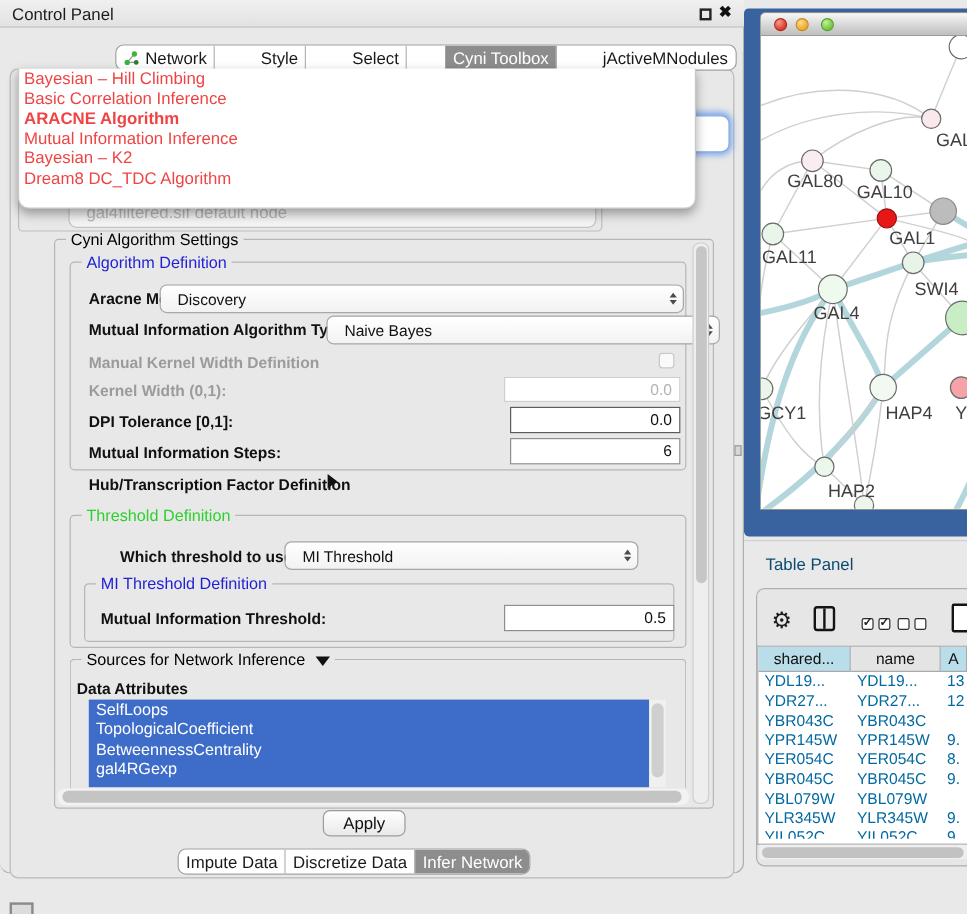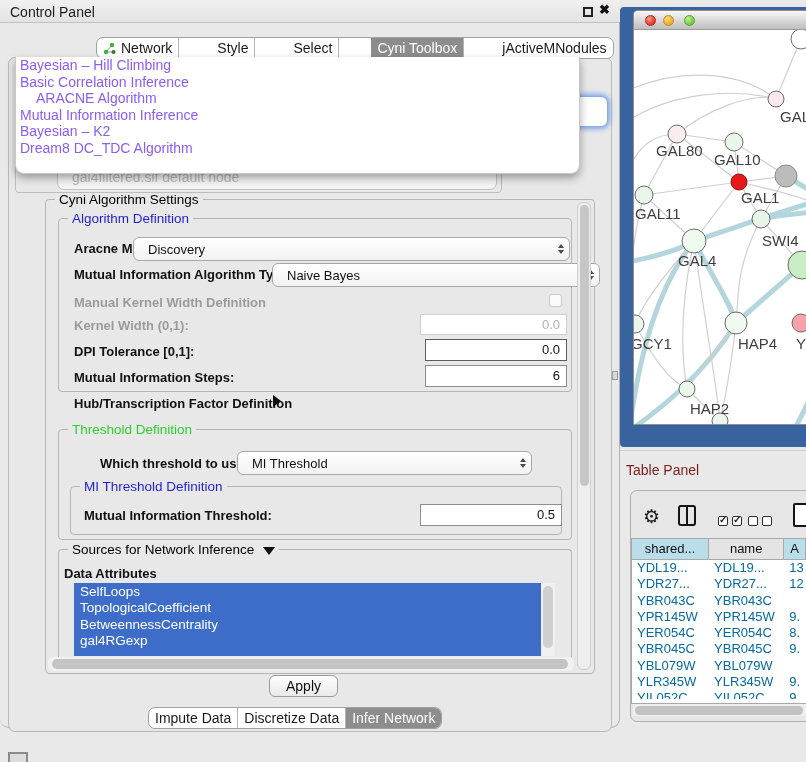--- a/index.html
+++ b/index.html
@@ -17,22 +17,22 @@
   .seg-bar { display:flex; background:#fff; border:1px solid #a2a2a2; border-radius:7px; overflow:hidden; height:22px; }
   .seg { display:flex; align-items:center; justify-content:center; font-size:14px; color:#1a1a1a; border-right:1px solid #b5b5b5; padding:0 6px; white-space:nowrap; }
   .seg:last-child { border-right:none; }
   .seg.sel { background:#8d8d8d; color:#fff; }
   #top-tabs { left:96px; top:37px; z-index:20;gap:32px; }
   #bottom-tabs { left:148px; top:707px; z-index:20; }
   .net-ico { width:13px; height:13px; margin-right:5px; position:relative; }
   
   #dd { left:15px; top:57px; width:565px; height:117px; background:#fff; border:1px solid #c9c9c9; border-top:none; border-radius:0 0 9px 9px; box-shadow:0 4px 9px rgba(0,0,0,.35); z-index:50; }
   #dd-prompt { width:100%; text-align:center; color:#b4b4b4; font-size:14px; padding-top:2px; }
-  .dd-item { font-size:14px; color:#8b5cf6; padding:0 4px; height:16.6px; line-height:16.6px; }
-  .dd-item.bold { font-weight:normal;margin-left:16px; }
+  .dd-item { font-size:14px; color:#ef4444; padding:0 4px; height:16.6px; line-height:16.6px; }
+  .dd-item.bold { font-weight:bold; }
   
   #frag-group { left:15px; top:100px; width:487px; height:93px; border:1px solid #bdbdbd; border-radius:4px; z-index:1; }
   #frag-combo { left:57px; top:164px; width:440px; height:26px; background:#f4f4f4; border:1px solid #c3c3c3; border-radius:7px; z-index:2; color:#b9b9b9; font-size:14px; line-height:24px; padding-left:14px; }
   #frag-focus { left:560px; top:96px; width:48px; height:31px; background:#fff; border:1px solid #86aee2; border-radius:7px; box-shadow:0 0 5px 2px rgba(90,145,235,.75); z-index:1; }
   
   .gbox { border:1px solid #b6b6b6; border-radius:4px; }
   .legend { position:absolute; top:-8px; left:9px; background:#e8e8e8; padding:0 4px; font-size:13.5px; white-space:nowrap; }
   .legend.blue { color:#1f1fd4; }
   .legend.green { color:#2ed02e; }
   .lbl { font-size:13px; font-weight:bold; color:#111; white-space:nowrap; }
@@ -57,21 +57,21 @@
   
   #apply-btn { left:269px; top:675px; width:69px; height:22px; background:linear-gradient(#ffffff,#e9e9e9); border:1px solid #9c9c9c; border-radius:6px; font-size:14px; text-align:center; line-height:20px; color:#111; z-index:5;}
   
   #net-frame { left:620px; top:7px; width:186px; height:440px; background:#38639e; border-radius:4px 0 0 4px; }
   #mac-win { left:633px; top:10px; width:173px; height:415px; background:#fff; border:1px solid #8f8f8f; border-right:none; border-radius:5px 0 0 0; overflow:hidden; }
   #mac-titlebar { left:0; top:0; width:100%; height:19px; background:linear-gradient(#f7f7f7,#c9c9c9 80%,#bfbfbf); border-bottom:1px solid #9a9a9a; }
   .light { width:11px; height:11px; border-radius:50%; top:4px; }
   #net-canvas { left:0; top:19px; width:172px; height:395px; background:#fff; overflow:hidden; }
   
   #tp-bar { left:620px; top:450px; width:186px; height:38px; background:#e9e9e9; border-top:1px solid #cfcfcf; }
-  #tp-title { left:6px; top:11px; font-size:14px; color:#7f1d1d; }
+  #tp-title { left:18px; top:11px; font-size:14px; color:#0c4a6e; }
   #tp-panel { left:630px; top:490px; width:182px; height:232px; background:#e6e6e6; border:1px solid #afafaf; border-radius:7px 0 0 7px; }
   .mini-ck { width:10px; height:10px; border:1.5px solid #2c2c2c; border-radius:2px; display:inline-block; position:relative; margin-right:4px; background:#fff; }
   .mini-ck.ck::after { content:"✓"; position:absolute; left:0px; top:-3px; font-size:10px; font-weight:bold; color:#222; }
   #tbl { left:631px; top:538px; width:175px; height:166px; background:#fff; border:1px solid #a9a9a9; border-right:none; overflow:hidden; }
   .th { font-size:13px; color:#111; text-align:center; border-right:1px solid #a9a9a9; border-bottom:1px solid #a9a9a9; height:21px; line-height:20px; overflow:hidden; }
   .tr { display:flex; height:16.3px; }
   .td { font-size:13px; color:#0369a1; padding-left:5px; white-space:nowrap; overflow:hidden; }
   text { font-family:"Liberation Sans", sans-serif; }
 </style>
 </head>

